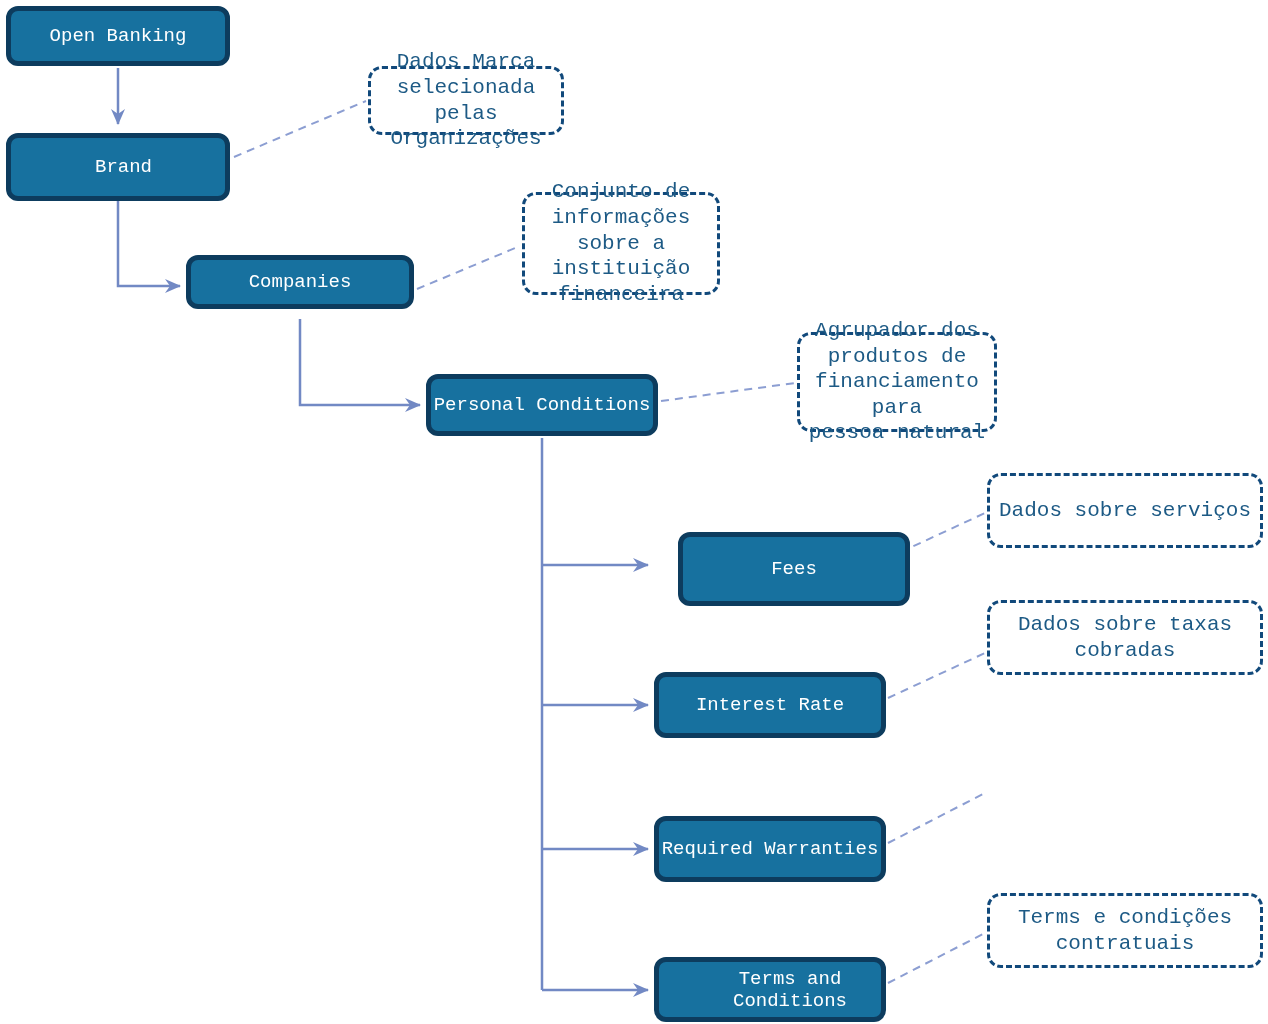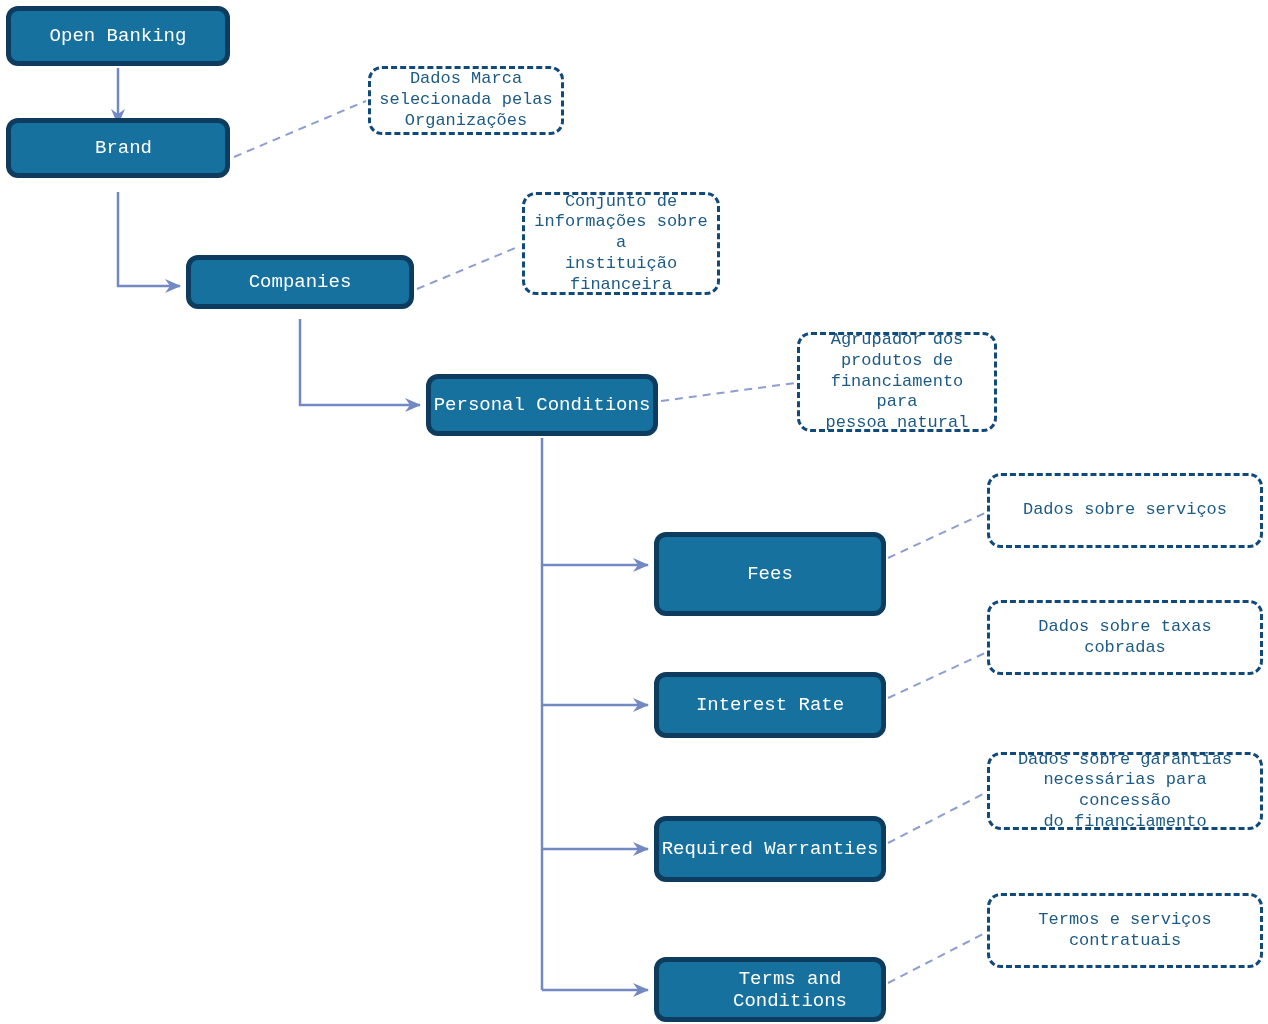--- a/index.html
+++ b/index.html
@@ -27,21 +27,21 @@
     font-size:19px;
     display:flex;align-items:center;justify-content:center;
     text-align:center;
   }
   .note{
     position:absolute;box-sizing:border-box;
     background:#ffffff;
     border:3px dashed var(--note-border);
     border-radius:14px;
     color:var(--note-text);
-    font-size:17px;line-height:1.22;
+    font-size:21px;line-height:1.22;
     display:flex;align-items:center;justify-content:center;
     text-align:center;
     white-space:pre-line;
     padding:4px 8px;
   }
 </style>
 </head>
 <body>
 
 <div id="canvas">
@@ -70,27 +70,27 @@
       <path d="M661,401 L795,383"></path>
       <path d="M888,558 L985,513"></path>
       <path d="M888,698 L985,653"></path>
       <path d="M888,843 L985,793"></path>
       <path d="M888,983 L985,933"></path>
     </g>
   </svg>
 
   <div class="node" style="left:6px;top:6px;width:224px;height:60px;">Open Banking</div>
 
-  <div class="node" style="left:6px;top:118px;width:224px;height:60px;padding-left:11px;">Brand</div>
+  <div class="node" style="left:6px;top:133px;width:224px;height:68px;padding-left:11px;">Brand</div>
 
   <div class="node" style="left:186px;top:255px;width:228px;height:54px;">Companies</div>
 
   <div class="node" style="left:426px;top:374px;width:232px;height:62px;">Personal Conditions</div>
 
-  <div class="node" style="left:654px;top:532px;width:232px;height:84px;">Fees</div>
+  <div class="node" style="left:678px;top:532px;width:232px;height:74px;">Fees</div>
 
   <div class="node" style="left:654px;top:672px;width:232px;height:66px;">Interest Rate</div>
 
   <div class="node" style="left:654px;top:816px;width:232px;height:66px;">Required Warranties</div>
 
   <div class="node" style="left:654px;top:957px;width:232px;height:65px;padding-left:40px;">Terms and Conditions</div>
 
   <div class="note" style="left:368px;top:66px;width:196px;height:69px;">Dados Marca
 selecionada pelas
 Organizações</div>
@@ -102,20 +102,17 @@
 
   <div class="note" style="left:797px;top:332px;width:200px;height:100px;">Agrupador dos
 produtos de
 financiamento para
 pessoa natural</div>
 
   <div class="note" style="left:987px;top:473px;width:276px;height:75px;">Dados sobre serviços</div>
 
   <div class="note" style="left:987px;top:600px;width:276px;height:75px;">Dados sobre taxas cobradas</div>
 
-  <div class="note" style="left:987px;top:752px;width:276px;height:78px;">Dados sobre garantias
-necessárias para concessão
-do financiamento</div>
 
-  <div class="note" style="left:987px;top:893px;width:276px;height:75px;">Termos e serviços
+  <div class="note" style="left:987px;top:893px;width:276px;height:75px;">Terms e condições
 contratuais</div>
 
 </div>
 
 </body></html>

